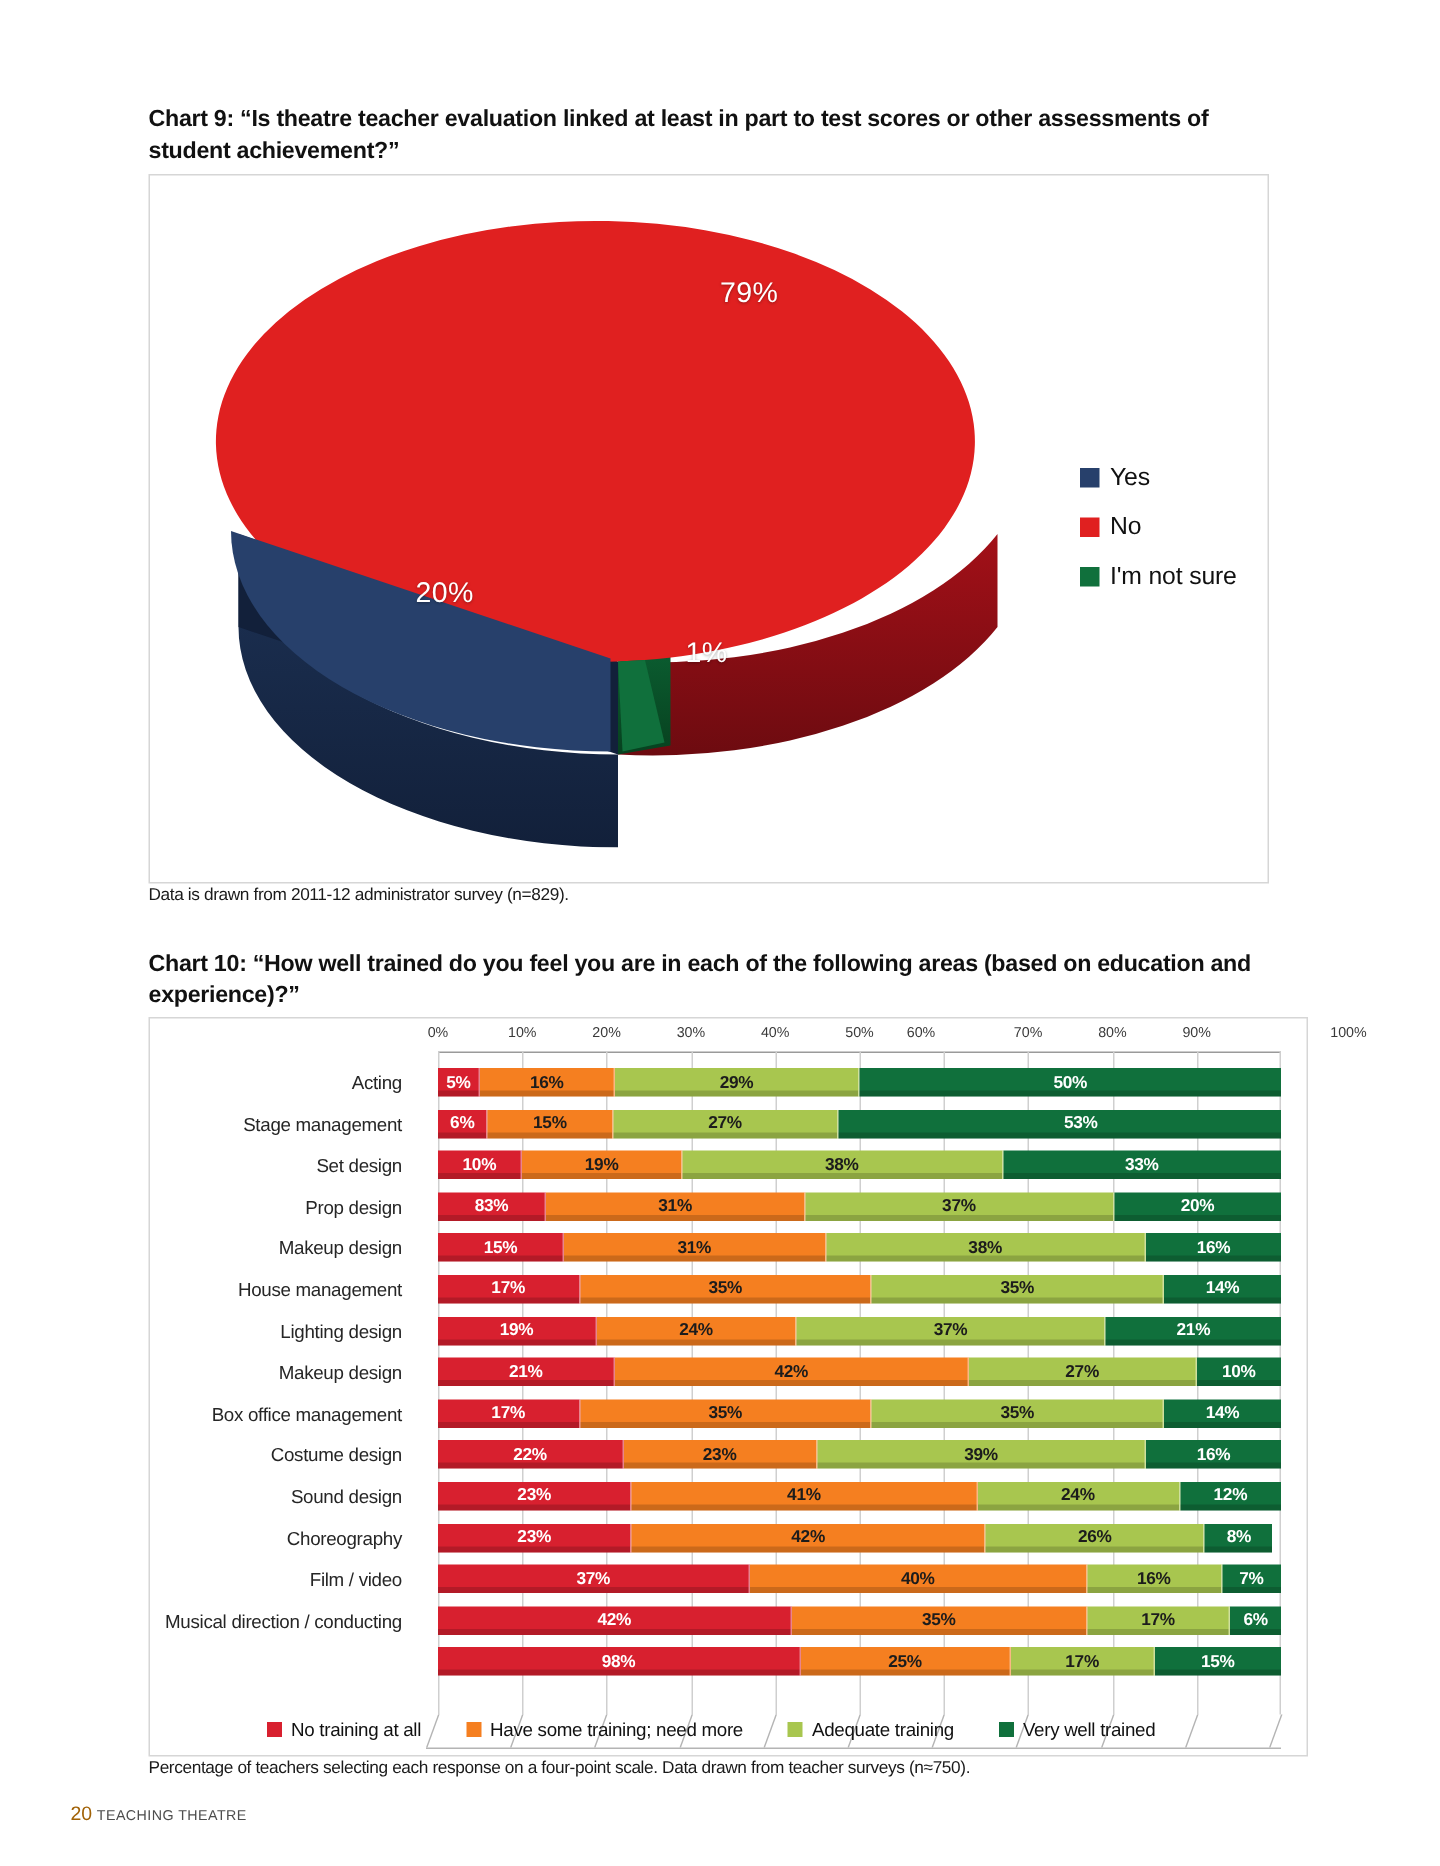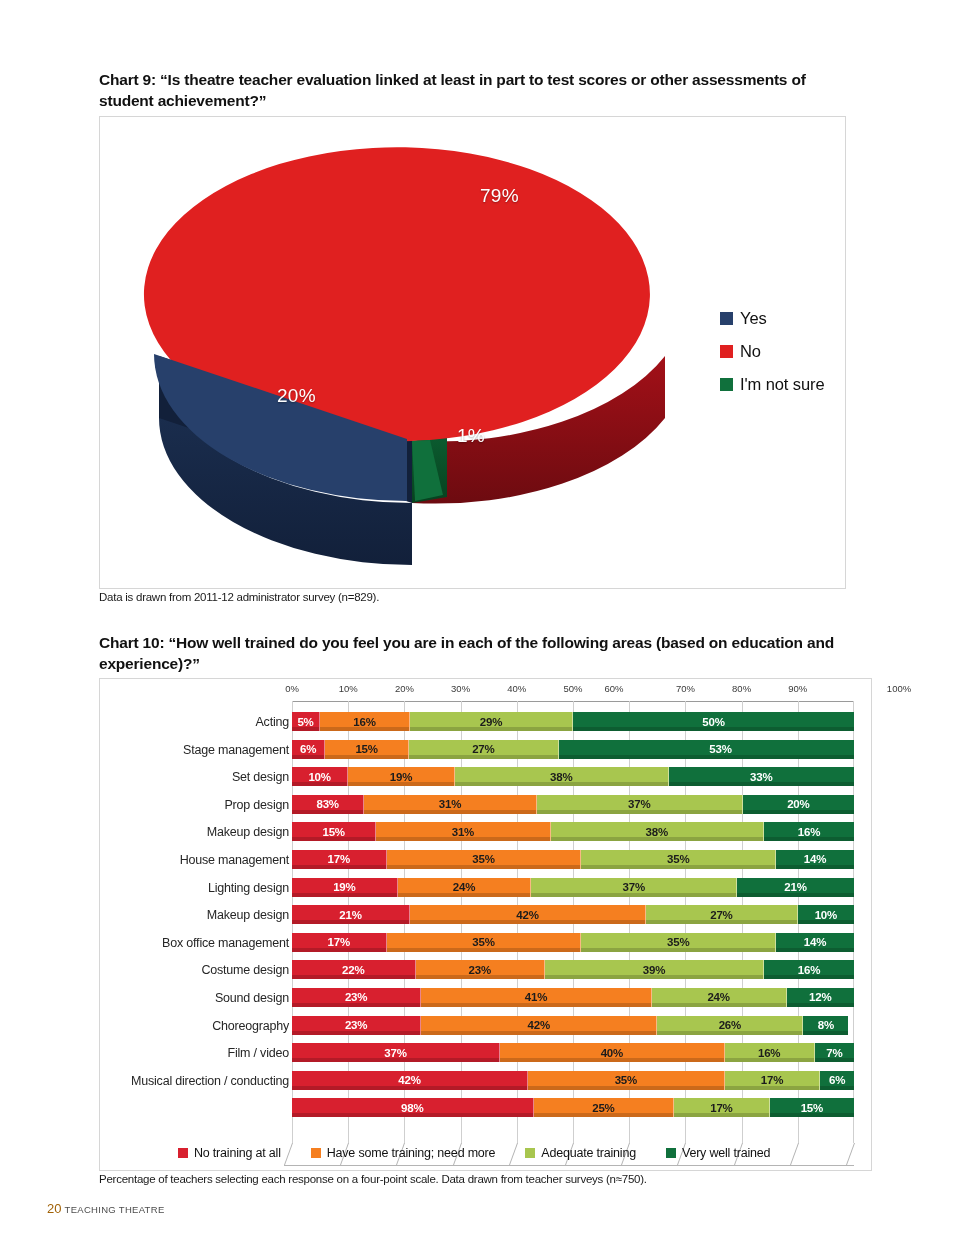--- a/index.html
+++ b/index.html
@@ -106,21 +106,21 @@
   
   #cat-labels {
     position: absolute;
     left: 0px; top: 30px;
     width: 192px;
   }
   .cat-label {
     height: 27.6px;
     line-height: 27.6px;
     text-align: right;
-    padding-right: 3px;
+    padding-right: 24px;
     font-size: 12.5px;
     color: #262626;
     letter-spacing: -0.2px;
     white-space: nowrap;
   }
 
   
   #axis-ticks {
     position: absolute;
     left: 192px; top: 4px;

